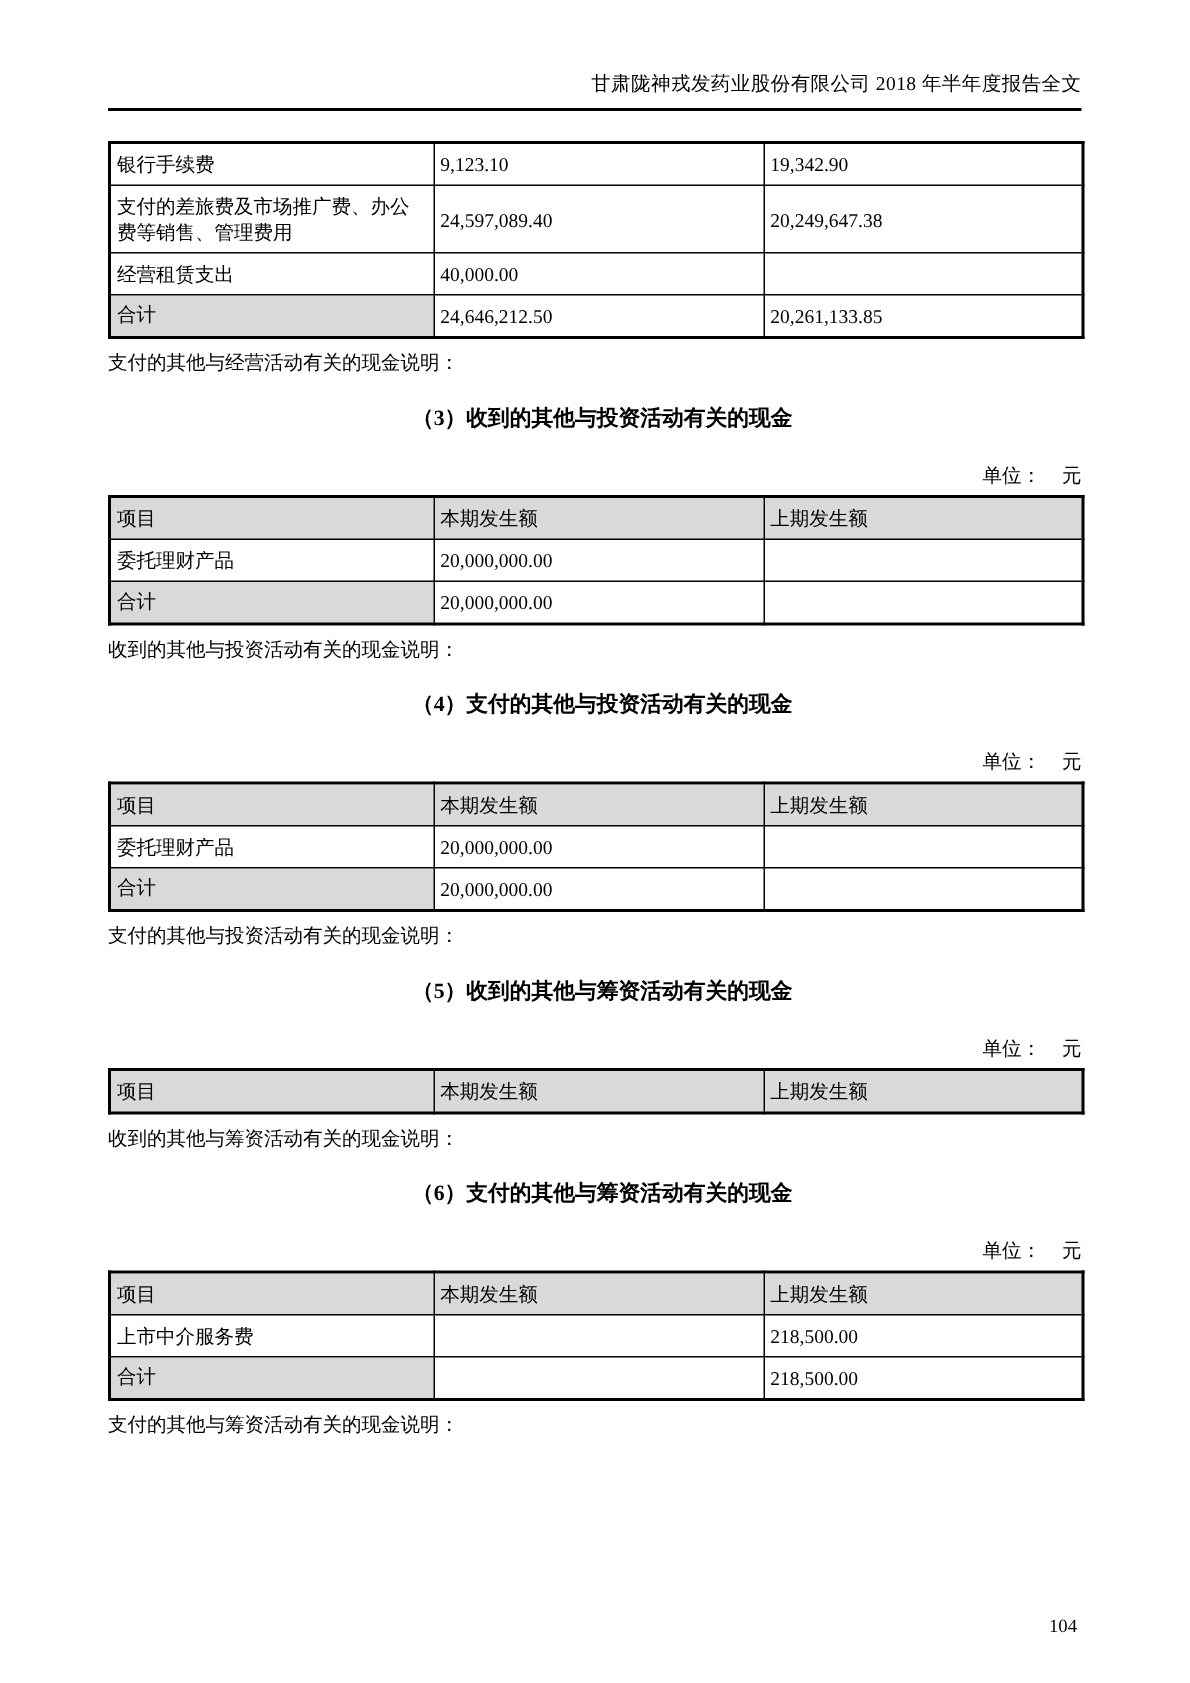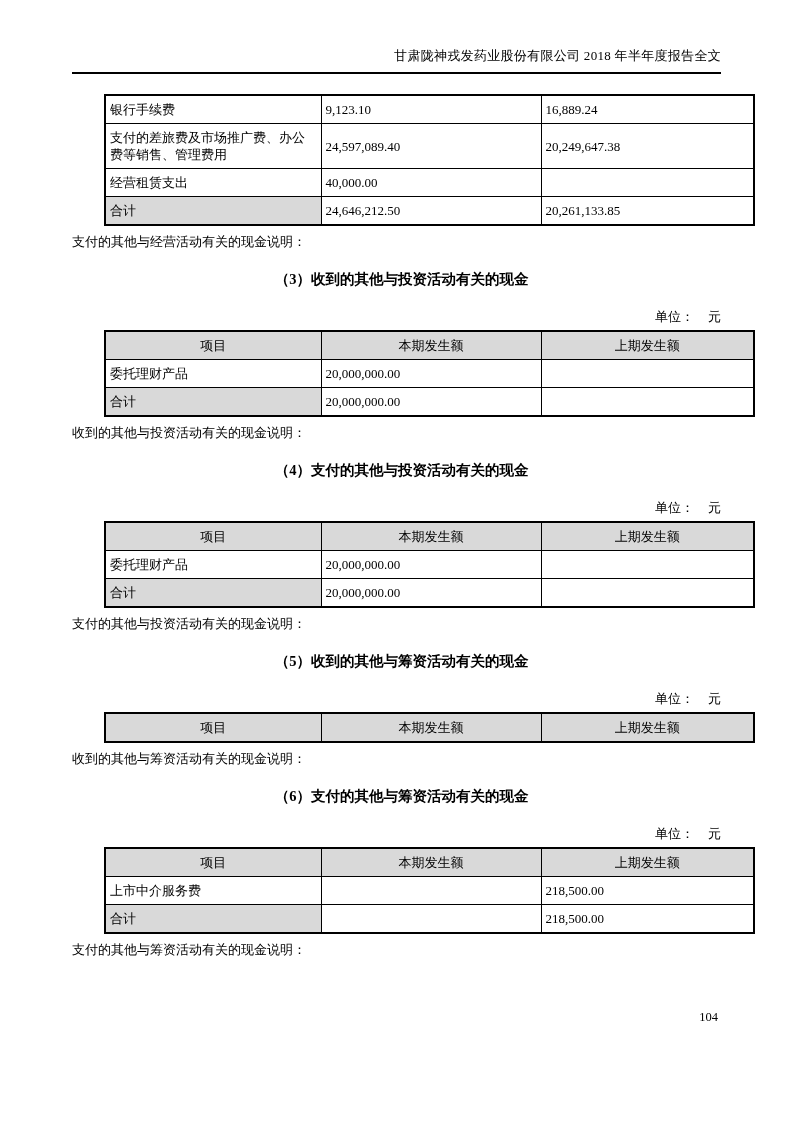--- a/index.html
+++ b/index.html
@@ -25,21 +25,20 @@
   .header-rule{
     margin-top:7px;
     height:0;
     border-top:2px solid #000;
   }
   .data-table{
     border-collapse:collapse;
     table-layout:fixed;
     width:649px;
     margin-top:5px;
-    margin-left:32px;
   }
   .data-table.first{
     margin-top:20px;
   }
   .data-table col:nth-child(1){width:216px;}
   .data-table col:nth-child(2){width:220px;}
   .data-table col:nth-child(3){width:213px;}
   .data-table th,.data-table td{
     border-left:1px solid #000;
     border-right:1px solid #000;
@@ -48,25 +47,25 @@
     font-size:13px;
     line-height:17px;
     padding:5px 4px;
     vertical-align:middle;
     font-weight:normal;
     overflow:hidden;
   }
   .data-table{border:2px solid #000;}
   .data-table th{
     background:var(--hdr-bg,#d9d9d9);
-    text-align:center;
+    text-align:left;
   }
   .data-table td.num{text-align:left;}
   .data-table td.item{text-align:left;}
-  .data-table td.total-cell{background:var(--total-bg,#d9d9d9);}
+  .data-table td.total-cell{background:var(--total-bg,#d9d9d9);font-family:Liberation Mono, monospace;}
   .note{
     margin:8px 0 0 0;
     font-size:13px;
     line-height:16px;
   }
   .section-heading{
     margin:19px 0 0 0;
     padding-left:10px;
     font-size:14.5px;
     line-height:20px;
@@ -78,21 +77,21 @@
     text-align:right;
     font-size:13px;
     line-height:16px;
   }
   .unit-line .unit-value{
     display:inline-block;
     margin-left:14px;
   }
   .page-number{
     position:absolute;
-    top:1010px;
+    top:1077px;
     right:75px;
     font-size:12.5px;
   }
 </style>
 </head>
 <body>
 
 <div class="page">
   <div class="content">
 
@@ -102,21 +101,21 @@
     <table class="data-table first">
       <colgroup>
           <col>
           <col>
           <col>
         </colgroup>
       <tbody id="operating-tbody">
           <tr>
             <td class="item">银行手续费</td>
             <td class="num">9,123.10</td>
-            <td class="num">16,889.24</td>
+            <td class="num">19,342.90</td>
           </tr>
           <tr>
             <td class="item">支付的差旅费及市场推广费、办公费等销售、管理费用</td>
             <td class="num">24,597,089.40</td>
             <td class="num">20,249,647.38</td>
           </tr>
           <tr>
             <td class="item">经营租赁支出</td>
             <td class="num">40,000.00</td>
             <td class="num"></td>

